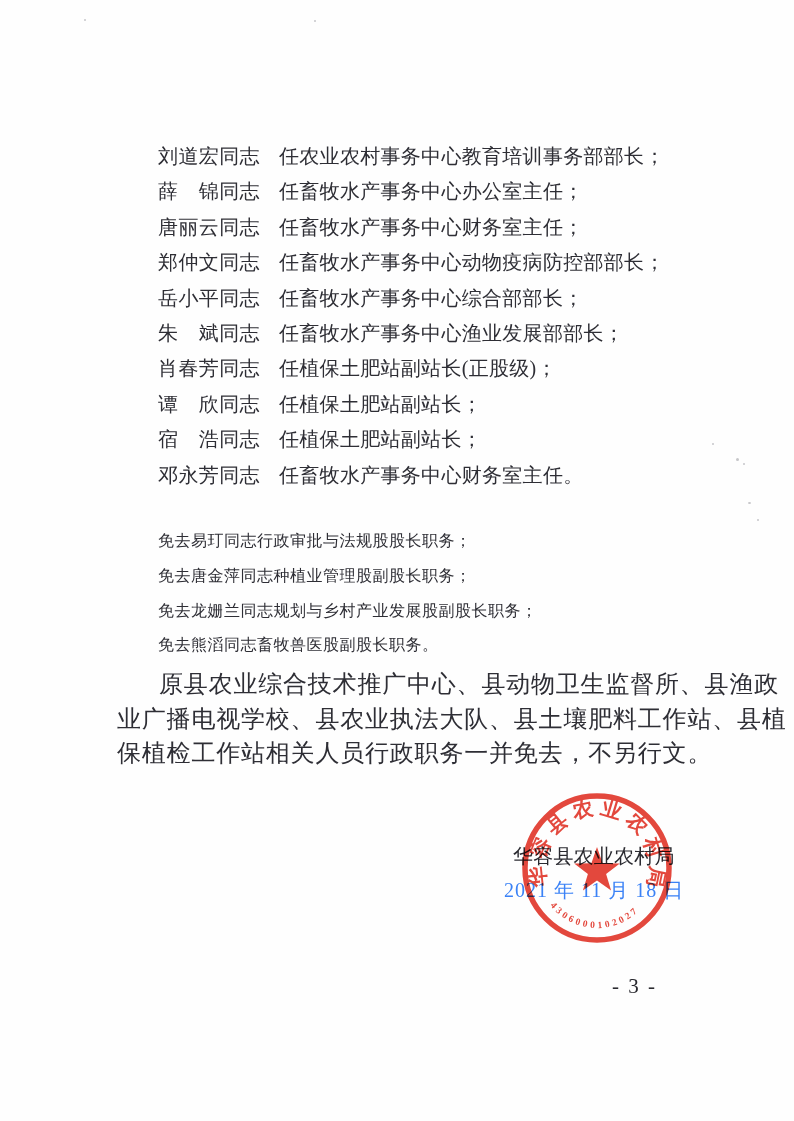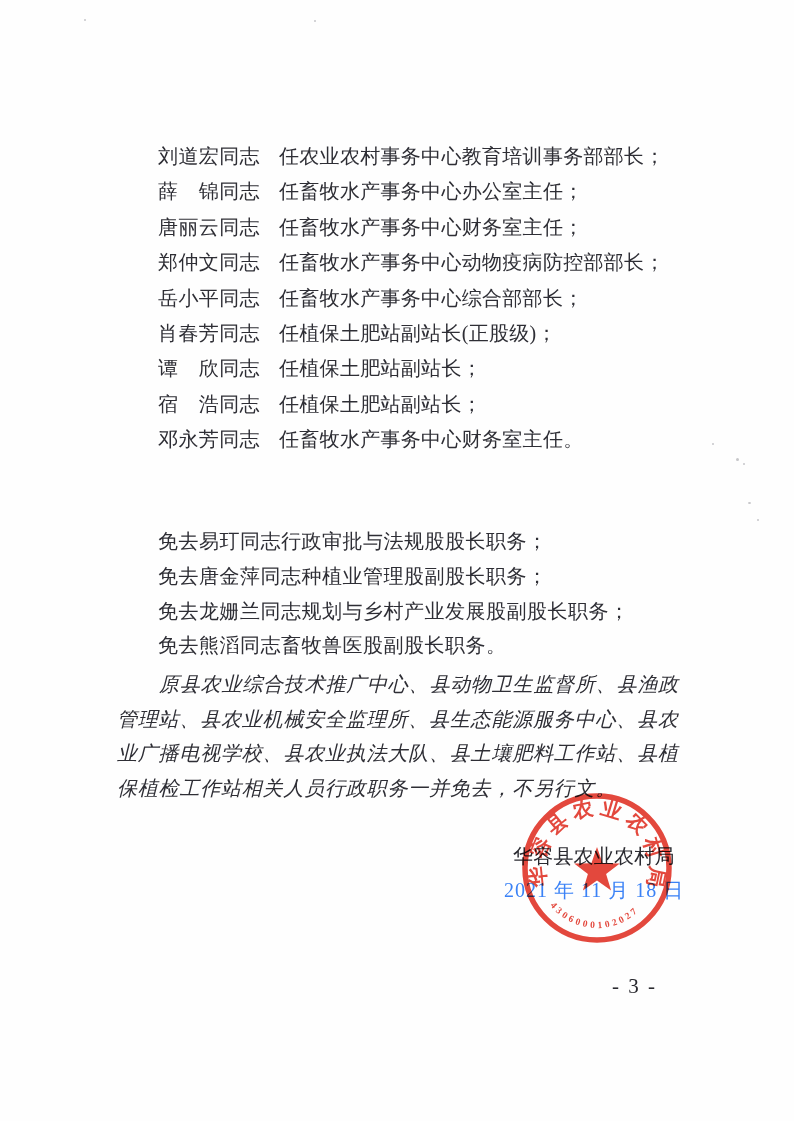--- a/index.html
+++ b/index.html
@@ -12,24 +12,24 @@
     font-family:"Liberation Serif","DejaVu Serif",serif;
     color:#2e2e35;
   }
   
   .appointments { position:absolute; left:158px; top:139px; width:560px; }
   .apt-line { height:35.4px; line-height:35.4px; font-size:20px; white-space:nowrap; }
   .nm { display:inline-block; width:101px; letter-spacing:0.4px;text-align:right; }
   .tt { display:inline-block; margin-left:20px; letter-spacing:0.3px;text-align:center; }
   
   .removals { position:absolute; left:158px; top:524px; width:560px; }
-  .rm-line { height:34.8px; line-height:34.8px; font-size:20px; letter-spacing:0.5px; white-space:nowrap; }
+  .rm-line { height:34.8px; line-height:34.8px; font-size:16px; letter-spacing:0.5px; white-space:nowrap; }
   
   .para { position:absolute; left:117px; top:667px; width:575px; }
-  .p-line { height:34.7px; line-height:34.7px; font-size:20px; letter-spacing:0.8px; white-space:nowrap;font-style:italic; }
+  .p-line { height:34.7px; line-height:34.7px; font-size:24px; letter-spacing:0.8px; white-space:nowrap; }
   .p-line.indent { padding-left:42px; }
   
   .signature { position:absolute; left:513px; top:843px; font-size:20px; letter-spacing:0.2px; color:#2a2a30; z-index:1; }
   .dateline  { position:absolute; left:504px; top:877px; font-size:20px; letter-spacing:1px; color:#3b82f6; z-index:1; }
   
   .seal { position:absolute; left:520px; top:791px; width:154px; height:154px; z-index:2;
           mix-blend-mode:multiply; opacity:0.93; }
   .seal text { font-family:"Liberation Serif","DejaVu Serif",serif; font-weight:bold; }
   
   .pageno { position:absolute; left:612px; top:974px; font-size:21px; letter-spacing:2px; color:#2a2a30; }
@@ -51,20 +51,23 @@
     <div class="apt-line">
       <span class="nm">唐丽云同志</span><span class="tt">任畜牧水产事务中心财务室主任；</span>
     </div>
     <div class="apt-line">
       <span class="nm">郑仲文同志</span><span class="tt">任畜牧水产事务中心动物疫病防控部部长；</span>
     </div>
     <div class="apt-line">
       <span class="nm">岳小平同志</span><span class="tt">任畜牧水产事务中心综合部部长；</span>
     </div>
     <div class="apt-line">
+      <span class="nm">朱　斌同志</span><span class="tt">任畜牧水产事务中心渔业发展部部长；</span>
+    </div>
+    <div class="apt-line">
       <span class="nm">肖春芳同志</span><span class="tt">任植保土肥站副站长(正股级)；</span>
     </div>
     <div class="apt-line">
       <span class="nm">谭　欣同志</span><span class="tt">任植保土肥站副站长；</span>
     </div>
     <div class="apt-line">
       <span class="nm">宿　浩同志</span><span class="tt">任植保土肥站副站长；</span>
     </div>
     <div class="apt-line">
       <span class="nm">邓永芳同志</span><span class="tt">任畜牧水产事务中心财务室主任。</span>
@@ -73,21 +76,20 @@
 
   <section class="removals">
     <div class="rm-line">免去易玎同志行政审批与法规股股长职务；</div>
     <div class="rm-line">免去唐金萍同志种植业管理股副股长职务；</div>
     <div class="rm-line">免去龙姗兰同志规划与乡村产业发展股副股长职务；</div>
     <div class="rm-line">免去熊滔同志畜牧兽医股副股长职务。</div>
   </section>
 
   <section class="para">
     <div class="p-line indent">原县农业综合技术推广中心、县动物卫生监督所、县渔政</div>
-    <div class="p-line">管理站、县农业机械安全监理所、县生态能源服务中心、县农</div>
     <div class="p-line">业广播电视学校、县农业执法大队、县土壤肥料工作站、县植</div>
     <div class="p-line">保植检工作站相关人员行政职务一并免去，不另行文。</div>
   </section>
 
   <div class="signature">华容县农业农村局</div>
   <div class="dateline">2021 年 11 月 18 日</div>
 
   <svg class="seal" viewBox="-77 -77 154 154">
     <defs>
       <path id="sealTextArc" d="M -47.9 22.4 A 53 53 0 1 1 47.9 22.4" fill="none"></path>

